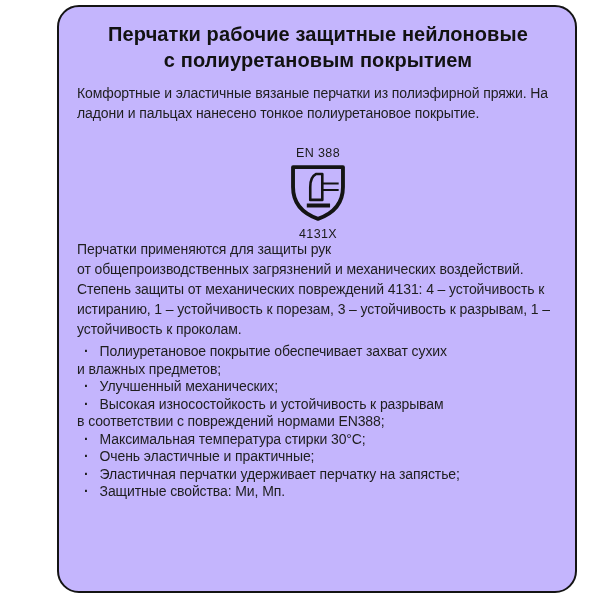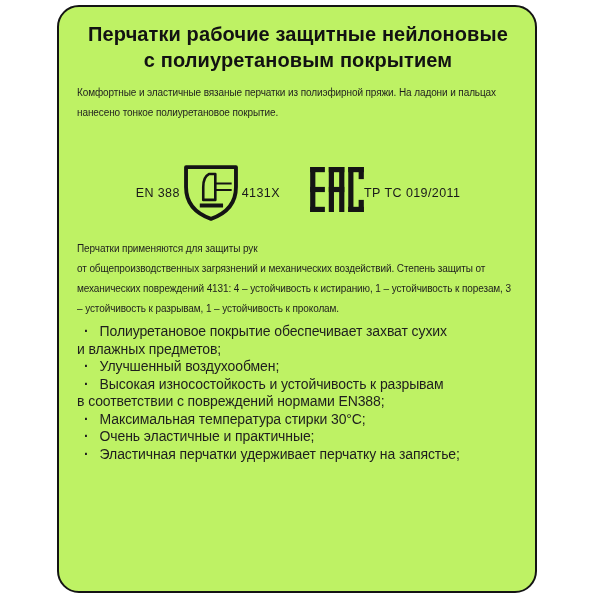--- a/index.html
+++ b/index.html
@@ -9,56 +9,57 @@
     height: 600px;
     background: #ffffff;
     font-family: "Liberation Sans", sans-serif;
     color: #1e1e1e;
     -webkit-font-smoothing: antialiased;
   }
   .card {
     position: absolute;
     left: 57px;
     top: 5px;
-    width: 480px;
+    width: 520px;
     height: 588px;
     box-sizing: border-box;
     border: 2.5px solid #141414;
     border-radius: 22px;
-    background: #bef264;
+    background: #c4b5fd;
     padding: 14px 16px 0 18px;
     overflow: hidden;
   }
   .title {
     margin: 0 0 10px 0;
     font-size: 20px;
     line-height: 26px;
     font-weight: 700;
     text-align: center;
     color: #121212;
     white-space: pre-line;
     letter-spacing: 0.1px;
   }
   .para {
     margin: 0;
-    font-size: 10px;
+    font-size: 14px;
     line-height: 20px;
     white-space: pre-line;
     letter-spacing: -0.1px;
   }
   .certs {
     display: flex;
     justify-content: center;
     align-items: center;
     gap: 30px;
     margin: 6px 0 12px 0;
     height: 96px;
   }
   .cert-col {
     display: flex;
+    flex-direction: column;
     align-items: center;
     margin-top: 32px;
   }
   .cert-label {
     font-size: 12.5px;
     line-height: 14px;
     letter-spacing: 0.4px;
     color: #1a1a1a;
   }
   .en388-svg { margin: 2px 0 3px 0; display: block; }
@@ -104,54 +105,32 @@
       <svg class="en388-svg" width="62" height="62" viewBox="0 0 72 72">
         <path d="M7 6 H65 V29 C65 48 53 60 36 66 C19 60 7 48 7 29 Z" fill="none" stroke="#141414" stroke-width="4.5" stroke-linejoin="round"></path>
         <path d="M33.5 14 L41 14 L41 44 L27 44 L27 29 C27 21 29.5 16 33.5 14 Z" fill="none" stroke="#141414" stroke-width="3" stroke-linejoin="round"></path>
         <line x1="41" y1="25" x2="60" y2="25" stroke="#141414" stroke-width="2.5"></line>
         <line x1="41" y1="32.5" x2="60" y2="32.5" stroke="#141414" stroke-width="2.5"></line>
         <line x1="23" y1="50.5" x2="50" y2="50.5" stroke="#141414" stroke-width="4.5"></line>
       </svg>
       <div class="cert-label">4131X</div>
     </div>
 
-    <div class="cert-col">
-      <svg class="eac-svg" width="54" height="45" viewBox="0 0 62 52">
-        <g fill="#141414">
-
-          <rect x="0" y="0" width="6" height="52"></rect>
-          <rect x="0" y="0" width="17" height="6"></rect>
-          <rect x="0" y="23" width="17" height="6"></rect>
-          <rect x="0" y="46" width="17" height="6"></rect>
-
-          <rect x="21.5" y="0" width="6" height="52"></rect>
-          <rect x="33.5" y="0" width="6" height="52"></rect>
-          <rect x="21.5" y="0" width="18" height="6"></rect>
-          <rect x="21.5" y="23" width="18" height="6"></rect>
-
-          <rect x="44" y="0" width="6" height="52"></rect>
-          <rect x="44" y="0" width="18" height="6"></rect>
-          <rect x="44" y="46" width="18" height="6"></rect>
-          <rect x="56" y="0" width="6" height="14"></rect>
-          <rect x="56" y="38" width="6" height="14"></rect>
-        </g>
-      </svg>
-      <div class="cert-label">ТР ТС 019/2011</div>
-    </div>
 
   </div>
 
   <p class="para usage">Перчатки применяются для защиты рук
 от общепроизводственных загрязнений и механических воздействий. Степень защиты от механических повреждений 4131: 4 – устойчивость к истиранию, 1 – устойчивость к порезам, 3 – устойчивость к разрывам, 1 – устойчивость к проколам.</p>
 
 
   <ul class="features">
     <li><span class="dot">·</span><span class="li-text">Полиуретановое покрытие обеспечивает захват сухих
 и влажных предметов;</span></li>
-    <li><span class="dot">·</span><span class="li-text">Улучшенный воздухообмен;</span></li>
+    <li><span class="dot">·</span><span class="li-text">Улучшенный механических;</span></li>
     <li><span class="dot">·</span><span class="li-text">Высокая износостойкость и устойчивость к разрывам
 в соответствии с повреждений нормами EN388;</span></li>
     <li><span class="dot">·</span><span class="li-text">Максимальная температура стирки 30°С;</span></li>
     <li><span class="dot">·</span><span class="li-text">Очень эластичные и практичные;</span></li>
     <li><span class="dot">·</span><span class="li-text">Эластичная перчатки удерживает перчатку на запястье;</span></li>
+    <li><span class="dot">·</span><span class="li-text">Защитные свойства: Ми, Мп.</span></li>
   </ul>
 
 </div>
 
 </body></html>

